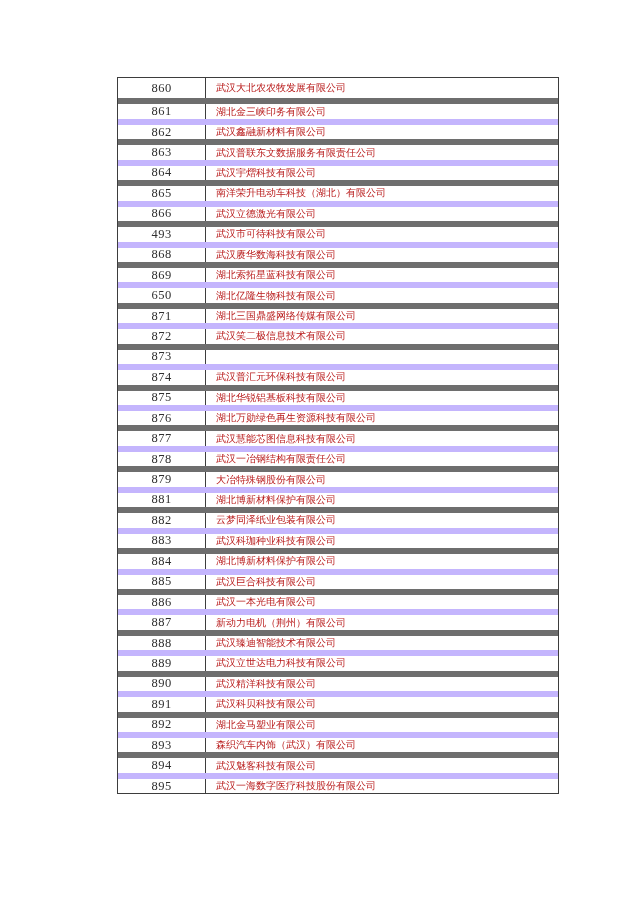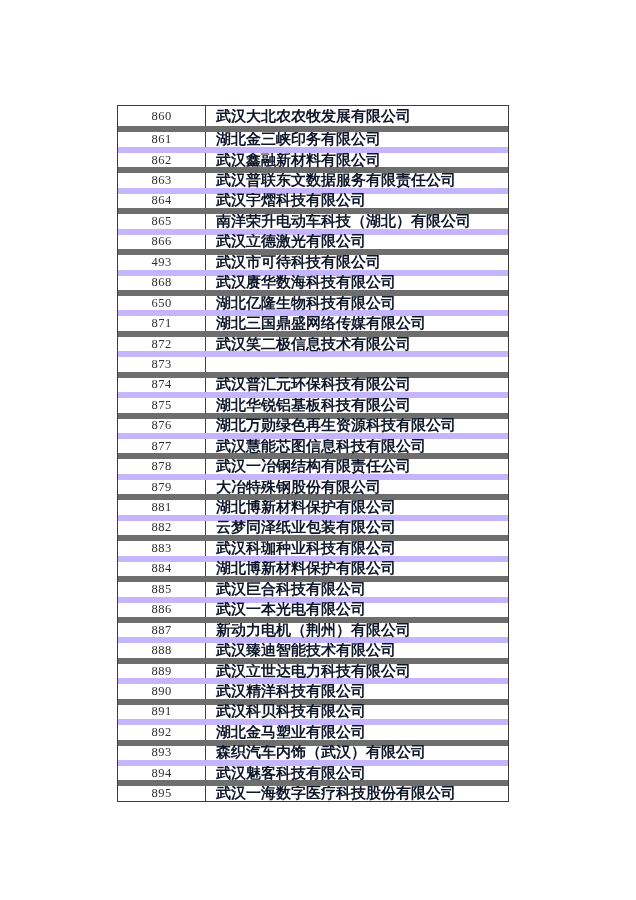--- a/index.html
+++ b/index.html
@@ -13,24 +13,23 @@
     position: relative;
     width: 636px;
     height: 900px;
     background: #ffffff;
     overflow: hidden;
   }
   .company-table {
     position: absolute;
     left: 117px;
     top: 77px;
-    width: 392px;
+    width: 442px;
     border: 1px solid #3d3d3d;
     border-bottom: 1px solid #3d3d3d;
-    margin-top: 28px;
   }
   .trow {
     display: flex;
     height: 20.45px;
     border-top: 6px solid #c4b5fd;
     align-items: center;
   }
   .trow:first-child { border-top: none; }
   .trow:nth-child(even) { border-top-color: #6e6e6e; }
   .cell-num {
@@ -42,26 +41,25 @@
     display: flex;
     align-items: center;
     justify-content: center;
     font-size: 12.5px;
     color: #2f2f2f;
     letter-spacing: 0.5px;
   }
   .cell-name {
     flex: 1;
     padding-left: 10px;
-    font-size: 15px;
-    color: #0f172a;
+    font-size: 10px;
+    color: #b91c1c;
     white-space: nowrap;
     overflow: hidden;
     line-height: 1;
-    font-weight: bold;
   }
 </style>
 </head>
 <body>
 
 <div class="page">
   <div class="company-table" id="company-table">
       <div class="trow">
         <div class="cell-num">860</div>
         <div class="cell-name">武汉大北农农牧发展有限公司</div>
@@ -92,20 +90,24 @@
       </div>
       <div class="trow">
         <div class="cell-num">493</div>
         <div class="cell-name">武汉市可待科技有限公司</div>
       </div>
       <div class="trow">
         <div class="cell-num">868</div>
         <div class="cell-name">武汉赓华数海科技有限公司</div>
       </div>
       <div class="trow">
+        <div class="cell-num">869</div>
+        <div class="cell-name">湖北索拓星蓝科技有限公司</div>
+      </div>
+      <div class="trow">
         <div class="cell-num">650</div>
         <div class="cell-name">湖北亿隆生物科技有限公司</div>
       </div>
       <div class="trow">
         <div class="cell-num">871</div>
         <div class="cell-name">湖北三国鼎盛网络传媒有限公司</div>
       </div>
       <div class="trow">
         <div class="cell-num">872</div>
         <div class="cell-name">武汉笑二极信息技术有限公司</div>

